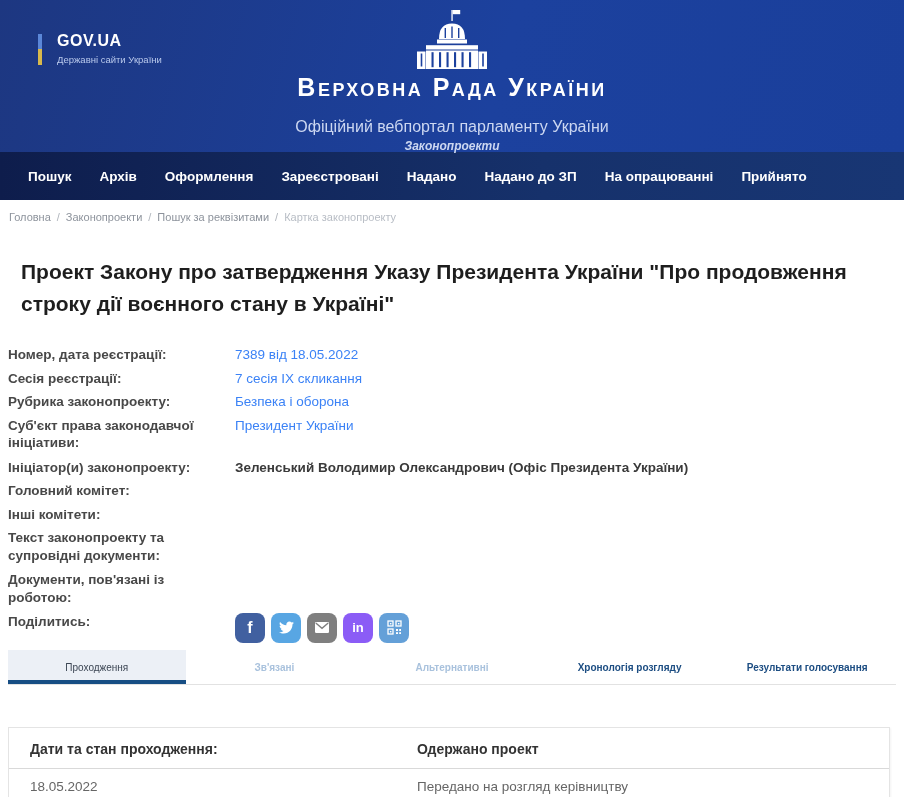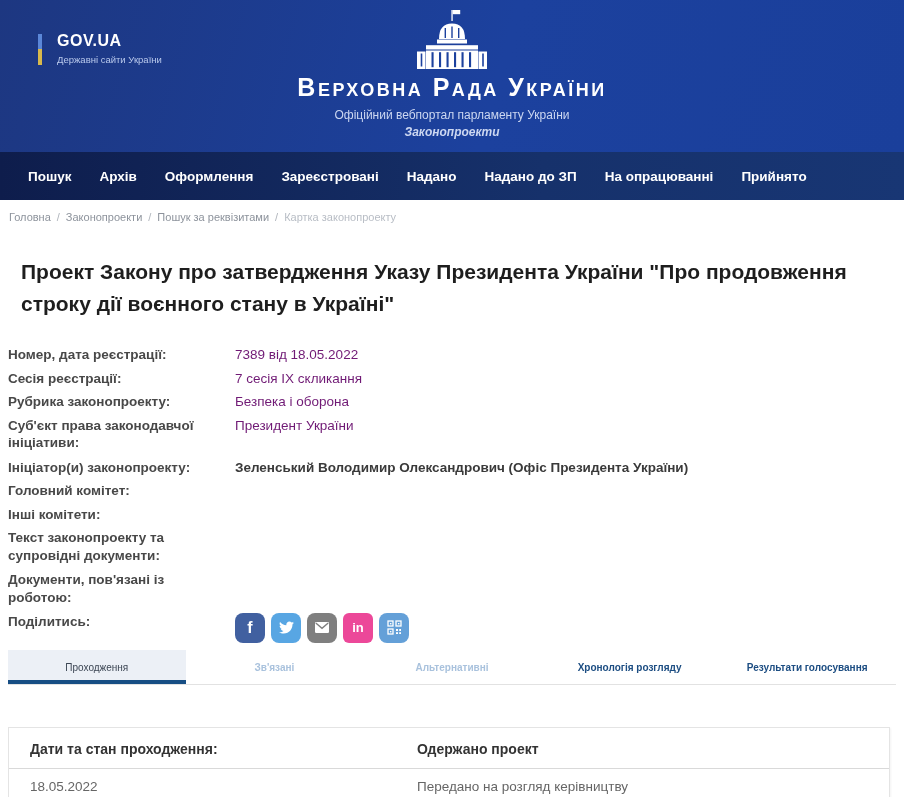--- a/index.html
+++ b/index.html
@@ -11,21 +11,21 @@
     background:linear-gradient(105deg,#1d3781 0%,#1c419e 55%,#1a3f9b 100%); }
   .govua { position:absolute; left:38px; top:32px; display:flex; gap:15px; align-items:flex-start; cursor:pointer; }
   .flagbar { width:4px; height:31px; margin-top:2px;
     background:linear-gradient(#5b87d8 0 50%, #d8b94c 50% 100%); }
   .govua-name { font-size:16px; font-weight:bold; letter-spacing:.5px; }
   .govua-tag { font-size:9.5px; color:#b9c9ec; margin-top:4px; }
   .hero-center { text-align:center; padding-top:7px; }
   .emblem { display:block; margin:0 auto; }
   .hero-title { font-size:25px; font-weight:600; letter-spacing:2.5px;
     font-variant:small-caps; margin-top:2px; }
-  .hero-sub { font-size:12px; color:#ccd7f1; margin-top:6px; }
+  .hero-sub { font-size:16px; color:#ccd7f1; margin-top:16px; }
   .hero-section { font-size:12px; font-weight:bold; font-style:italic; color:#ccd7f1; margin-top:3px; }
 
   
   .mainnav { display:flex; align-items:center; height:48px; padding-left:14px;
     background:linear-gradient(90deg,#0e1d4c 0%,#16316b 60%,#183674 100%); }
   .mainnav a { color:#fff; text-decoration:none; font-size:13.5px; font-weight:bold;
     padding:0 14px; white-space:nowrap; }
 
   
   .breadcrumb { padding:11px 0 0 9px; font-size:11px; color:#9aa0a8; }
@@ -35,32 +35,32 @@
 
   
   main { padding:0 8px; }
   h1.bill-title { margin:33px 13px 27px; font-size:21px; line-height:1.5;
     color:#1e1e1e; font-weight:bold; max-width:830px; }
 
   .fields { }
   .frow { display:flex; margin-bottom:6px; }
   .flabel { width:227px; padding-right:14px; font-size:13.5px; font-weight:bold;
     color:#484848; line-height:1.3; }
-  .fvalue { flex:1; font-size:13.5px; color:#701a75; line-height:1.3; }
+  .fvalue { flex:1; font-size:13.5px; color:#3b82f6; line-height:1.3; }
   .fvalue.bold { color:#3a3a3a; font-weight:bold; }
   .frow.tall { margin-bottom:7px; }
 
   .share-row { display:flex; align-items:flex-start; margin-top:6px; }
   .share-icons { display:flex; gap:6px; }
   .sic { width:30px; height:30px; border-radius:8px; display:flex; align-items:center;
     justify-content:center; cursor:pointer; color:#fff; }
   .ic-facebook { background:#4160a0; font-size:16px; font-weight:bold; }
   .ic-twitter  { background:#58a6e3; }
   .ic-email    { background:#7f7f7f; }
-  .ic-linkedin { background:#ec4899; font-size:13px; font-weight:bold;border-radius:6px; }
+  .ic-linkedin { background:#8b5cf6; font-size:13px; font-weight:bold; }
   .ic-qr       { background:#64a0d8; }
 
   
   .tabs { display:flex; margin-top:7px; border-bottom:1px solid #e2e2e2; }
   .tab { flex:1; text-align:center; padding:12px 0 11px; font-size:10px; cursor:pointer; }
   .tab.active { background:#ecf0f6; color:#3c4654; font-weight:500;
     padding-bottom:7px; border-bottom:4px solid #174e84; }
   .tab.muted { color:#a9c2dd; font-weight:600; }
   .tab.normal { color:#1c4d82; font-weight:600; }
 

